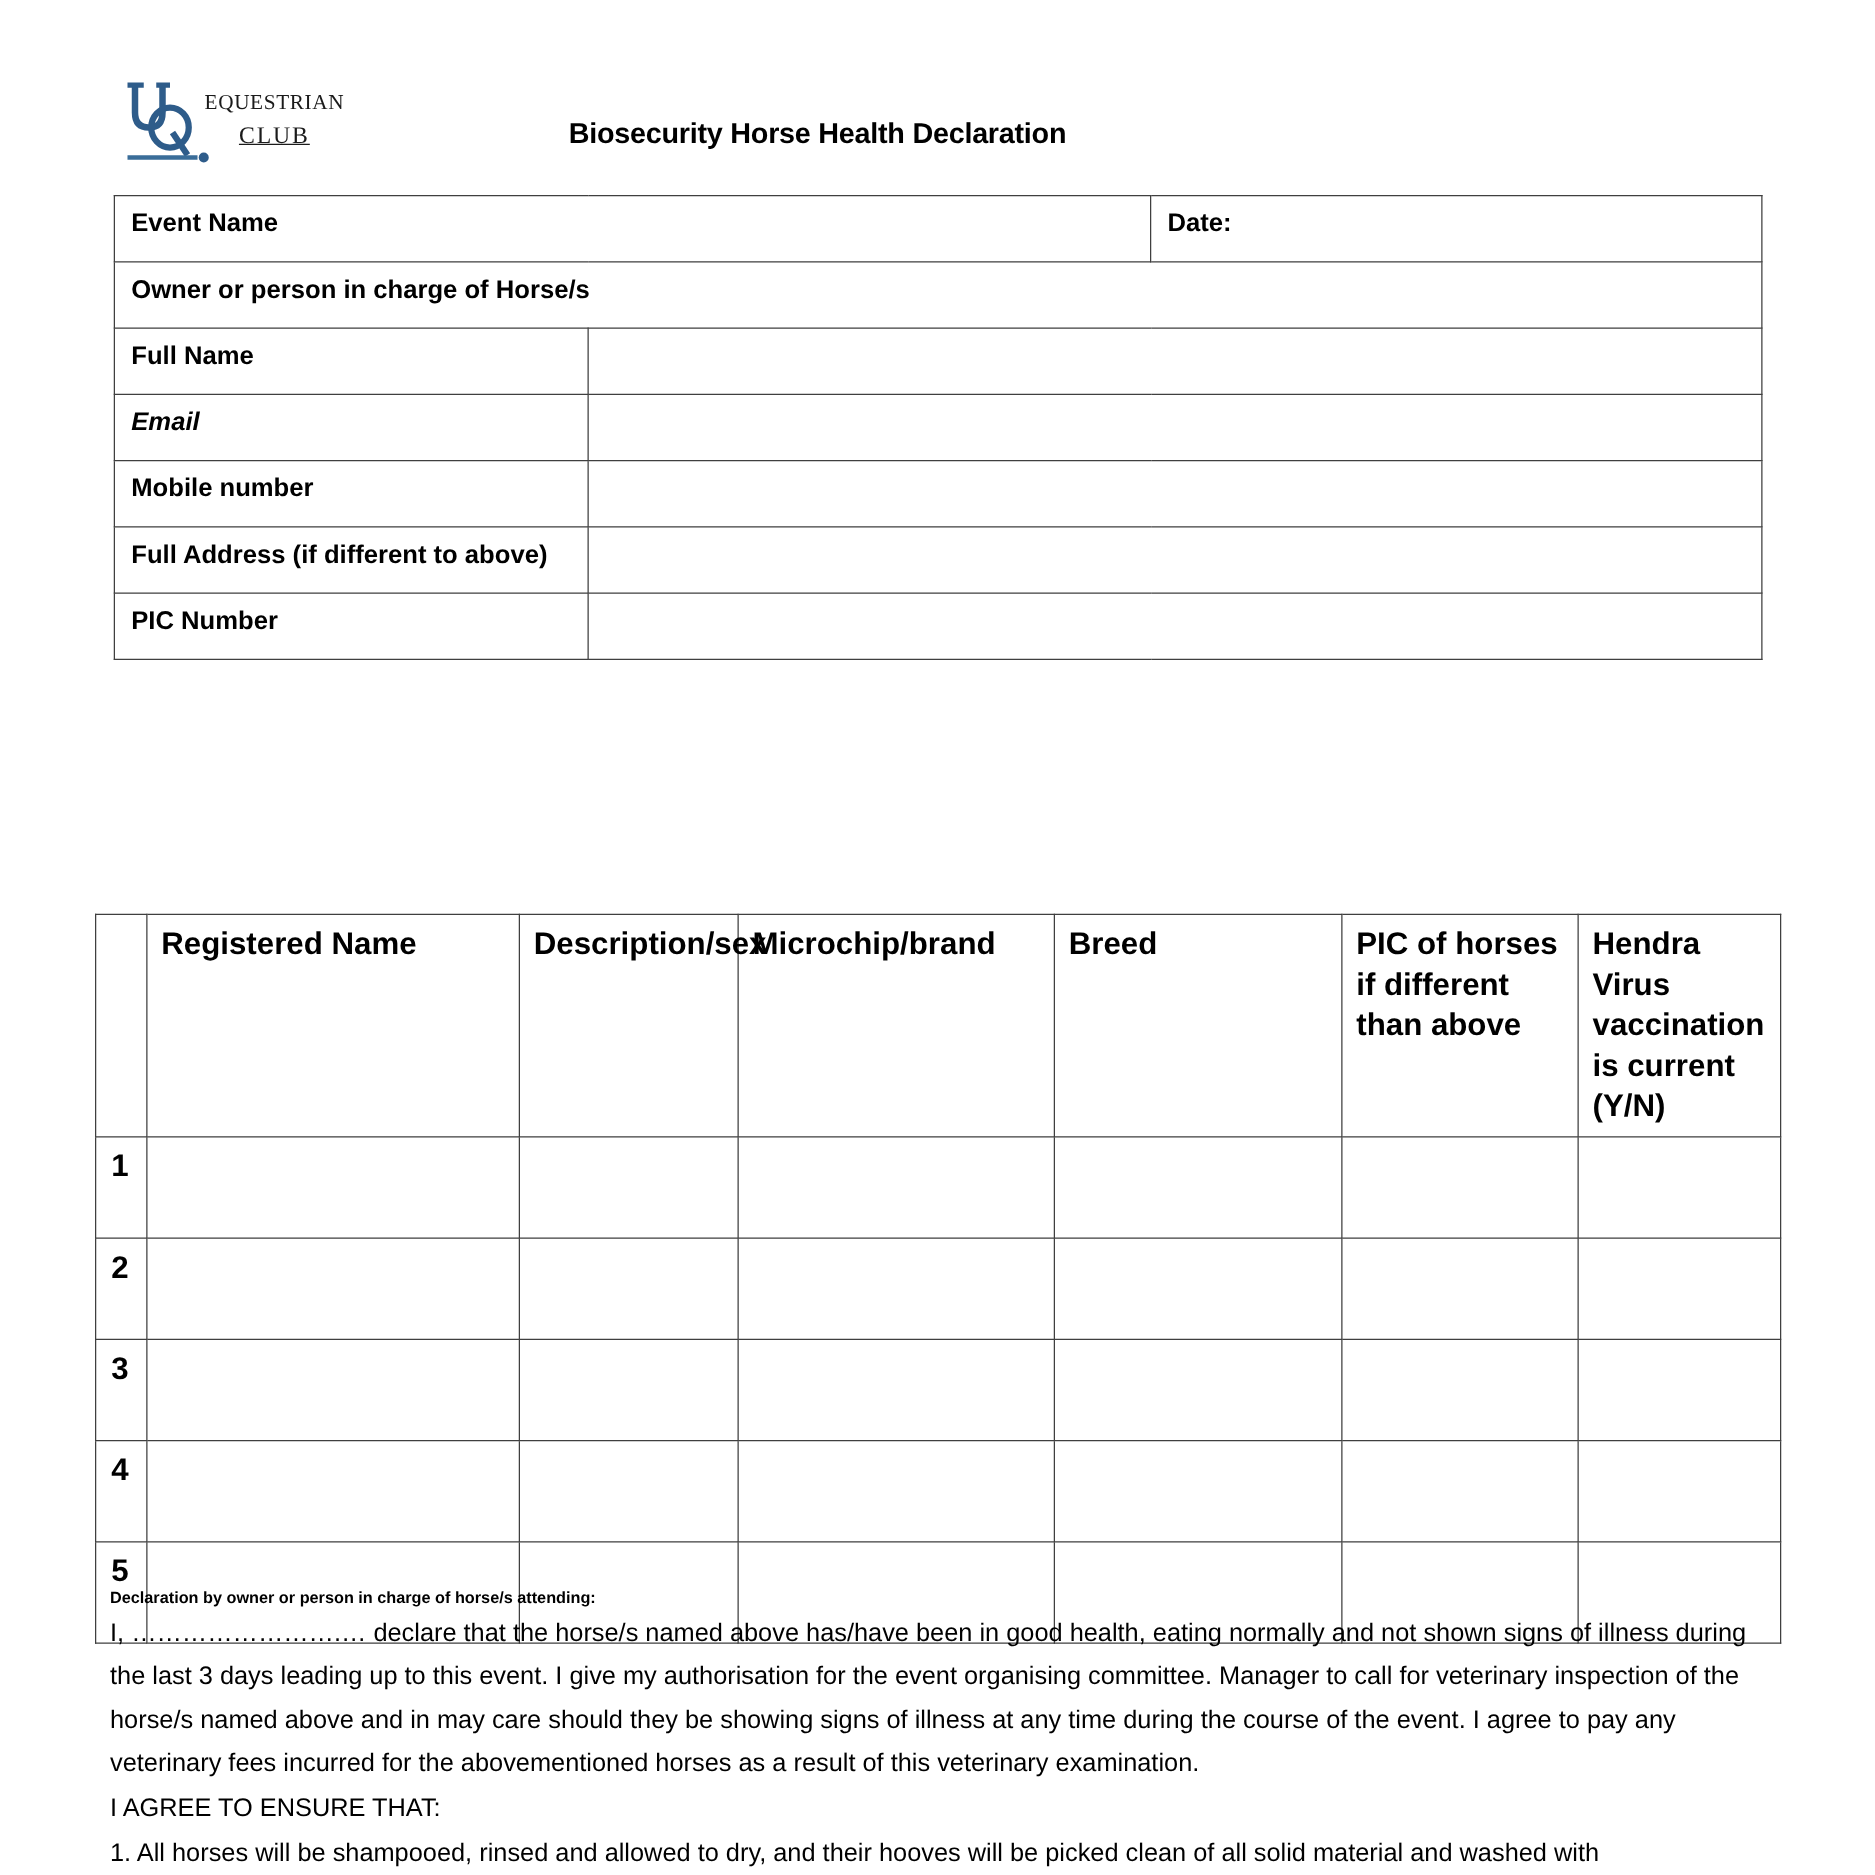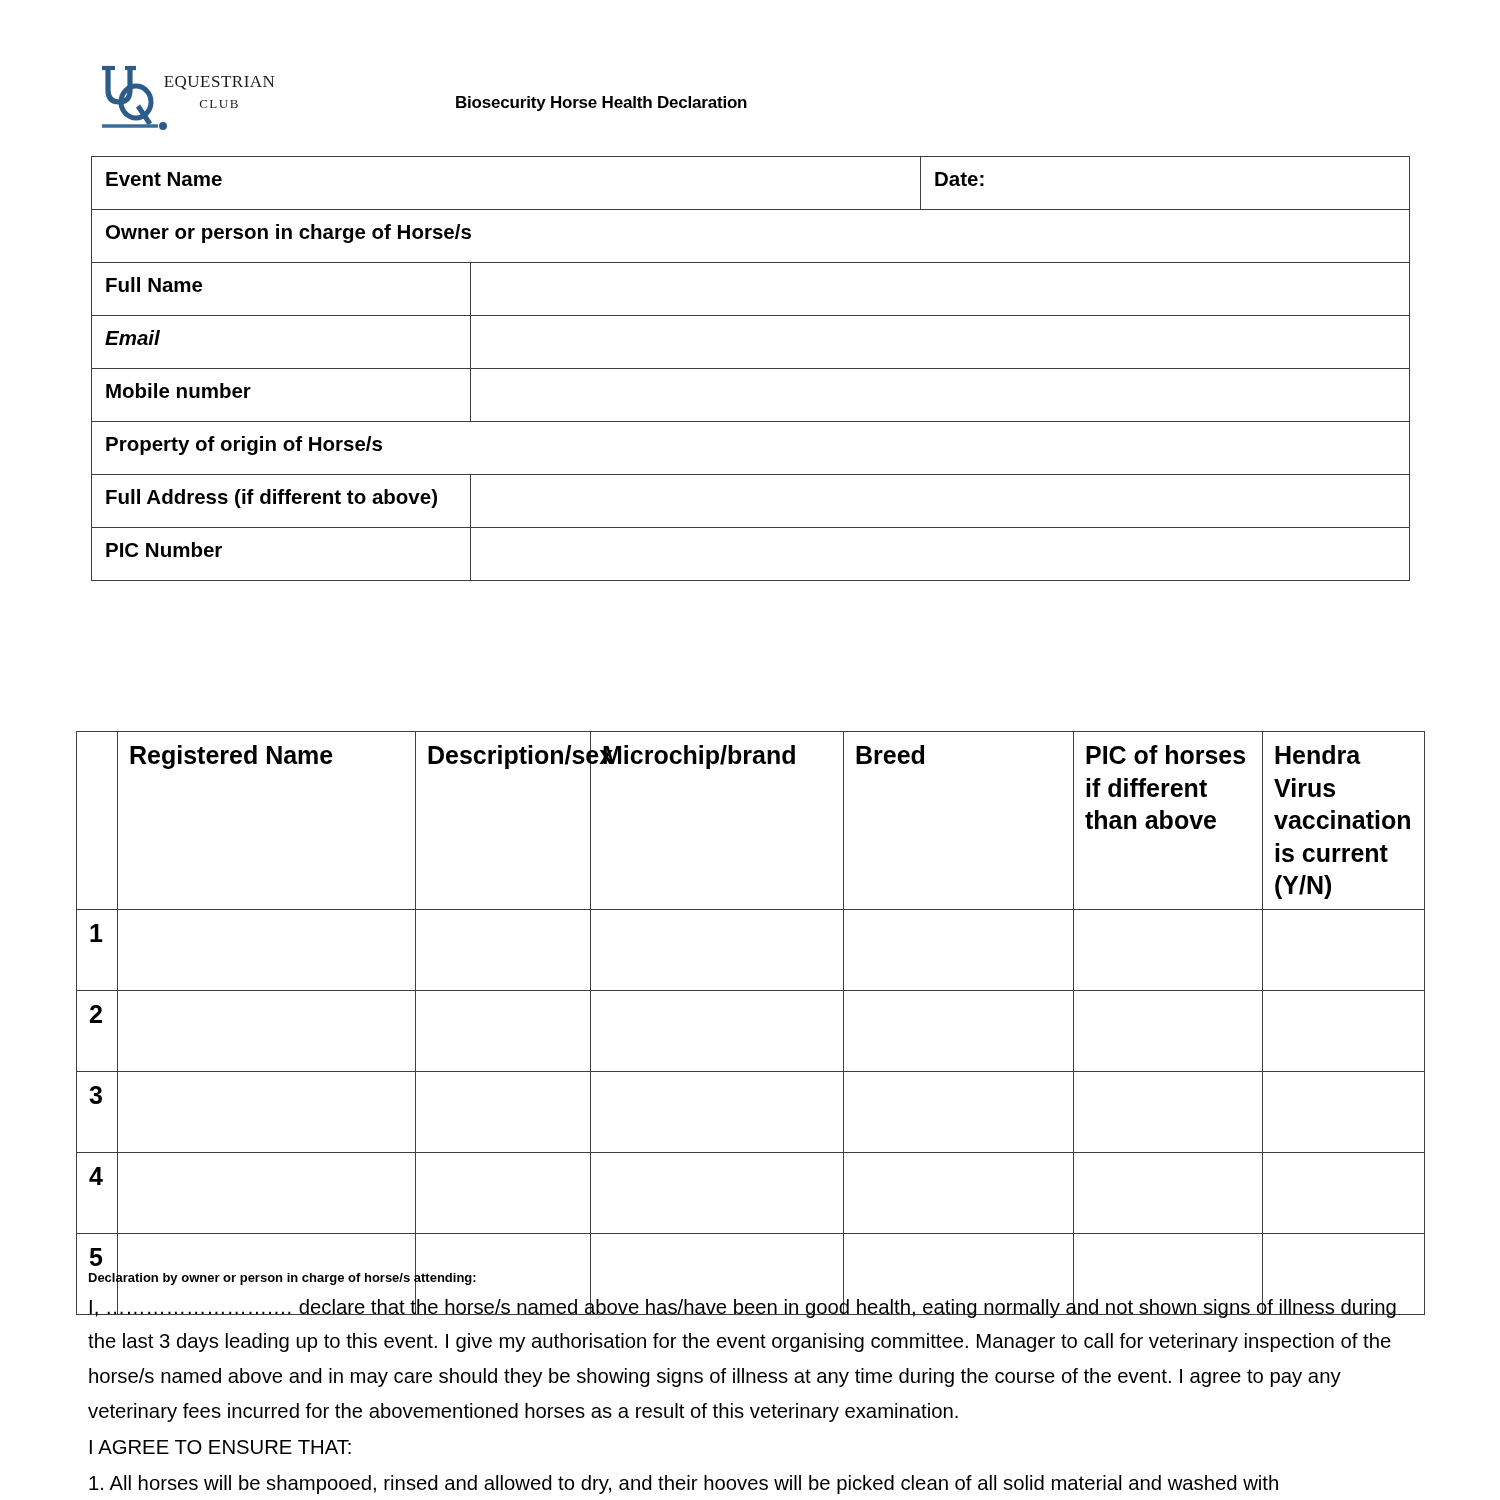--- a/index.html
+++ b/index.html
@@ -41,27 +41,27 @@
     left: 62px;
     top: 8px;
     width: 115px;
     text-align: center;
     font-family: "Liberation Serif", serif;
     color: #1b1b1b;
     letter-spacing: 0.5px;
     line-height: 1.45;
   }
   .logo-text .l1 { font-size: 17px; display:block; }
-  .logo-text .l2 { font-size: 13px; display:block; letter-spacing: 1.5px;}
+  .logo-text .l2 { font-size: 19px; display:block; letter-spacing: 1.5px; text-decoration: underline;}
 
   .doc-title {
     position: absolute;
     left: 455px;
     top: 93px;
-    font-size: 17px;
+    font-size: 23px;
     font-weight: bold;
     letter-spacing: -0.2px;
     white-space: nowrap;
   }
 
   
   table.formtable {
     border-collapse: collapse;
     table-layout: fixed;
   }
@@ -182,23 +182,20 @@
         <td>Full Name</td>
         <td class="blank" colspan="2"></td>
       </tr>
       <tr class="r-email">
         <td>Email</td>
         <td class="blank" colspan="2"></td>
       </tr>
       <tr class="r-mobile">
         <td>Mobile number</td>
         <td class="blank" colspan="2"></td>
-      </tr>
-      <tr class="r-prop">
-        <td colspan="3">Property of origin of Horse/s</td>
       </tr>
       <tr class="r-faddr2">
         <td>Full Address (if different to above)</td>
         <td class="blank" colspan="2"></td>
       </tr>
       <tr class="r-pic">
         <td>PIC Number</td>
         <td class="blank" colspan="2"></td>
       </tr>
     </tbody>

